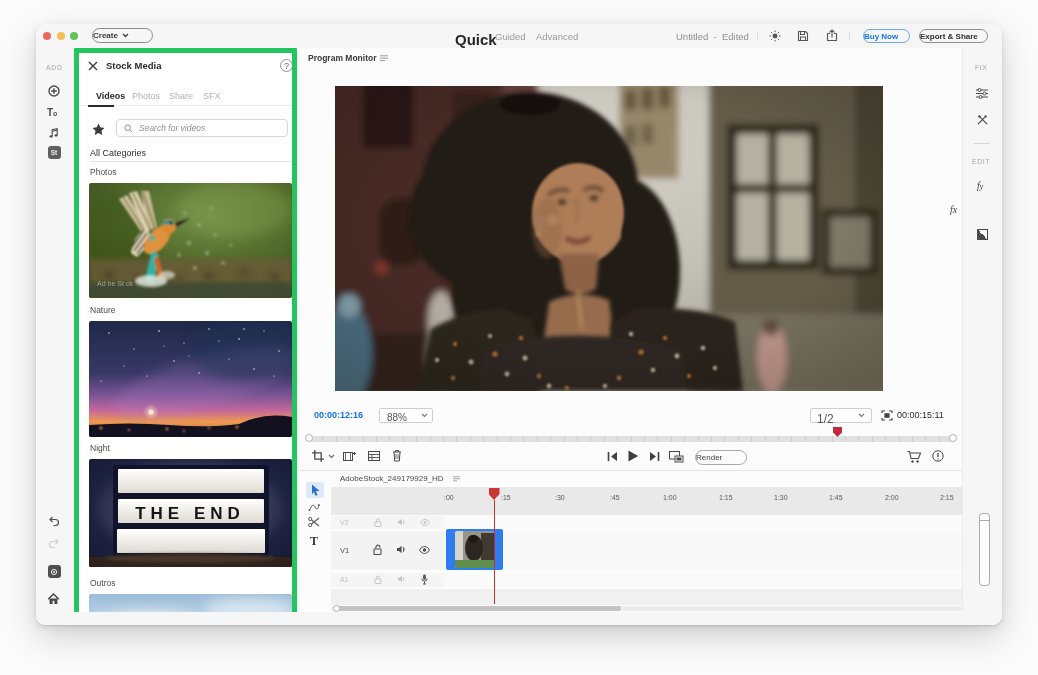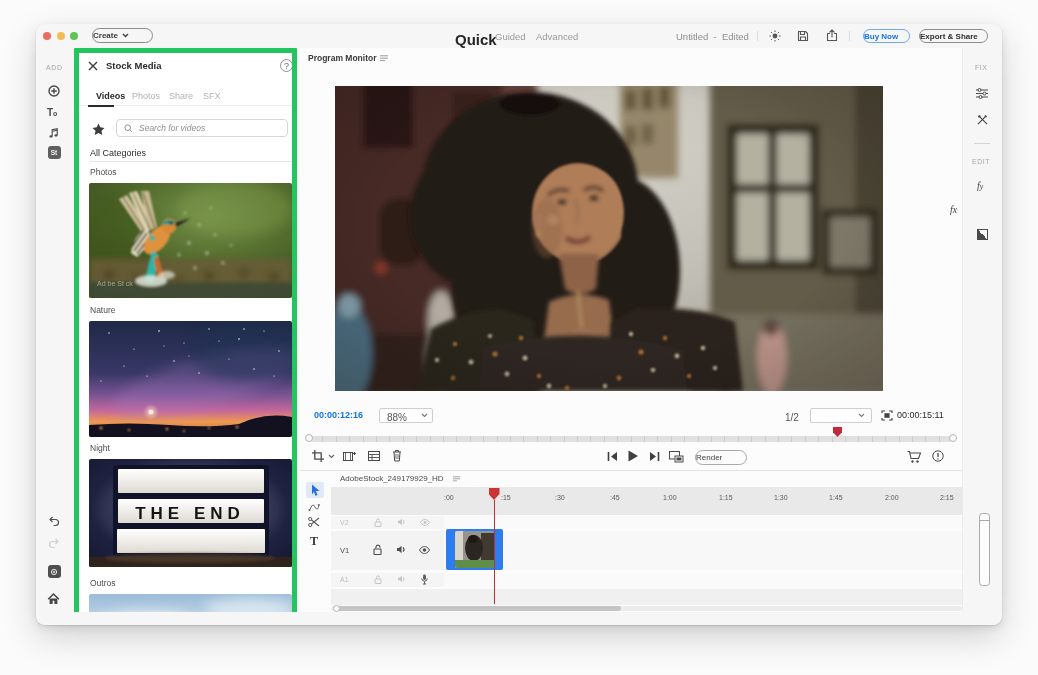--- a/index.html
+++ b/index.html
@@ -381,21 +381,21 @@
     <rect width="548" height="305" fill="url(#vig)"></rect>
   </svg>
 
   <div class="tx" style="left:278px;top:386px;font-size:9px;font-weight:bold;color:#1374e6">00:00:12:16</div>
   <div class="a" style="left:343px;top:384px;width:54px;height:15px;border:1px solid #cfcfcf;border-radius:2px;background:#fff"></div>
   <div class="tx" style="left:351px;top:387.5px;font-size:10px;color:#555">88%</div>
   <svg style="left:385px;top:389px" width="7" height="5">
       <path d="M1 1l2.5 2.5L6 1" stroke="#777" stroke-width="1.1" fill="none"></path>
     </svg>
   <div class="a" style="left:774px;top:384px;width:62px;height:15px;border:1px solid #cfcfcf;border-radius:2px;background:#fff"></div>
-  <div class="tx" style="left:749px;top:387.5px;font-size:10px;color:#555">1/2</div>
+  <div class="tx" style="left:781px;top:387.5px;font-size:12px;color:#555">1/2</div>
   <svg style="left:822px;top:389px" width="7" height="5">
       <path d="M1 1l2.5 2.5L6 1" stroke="#777" stroke-width="1.1" fill="none"></path>
     </svg>
   <svg style="left:845px;top:386px" width="12" height="11" viewBox="0 0 12 11">
       <path d="M1 3V1h3M8 1h3v2M11 8v2H8M4 10H1V8" stroke="#444" stroke-width="1.2" fill="none"></path>
       <rect x="3.4" y="3.2" width="5.2" height="4.6" fill="#444"></rect>
     </svg>
   <div class="tx" style="left:861px;top:386px;font-size:9px;color:#2a2a2a">00:00:15:11</div>
 
   <div class="a" style="left:274px;top:411.5px;width:642px;height:6px;background:#e0e0e0;border-radius:3px"></div>

